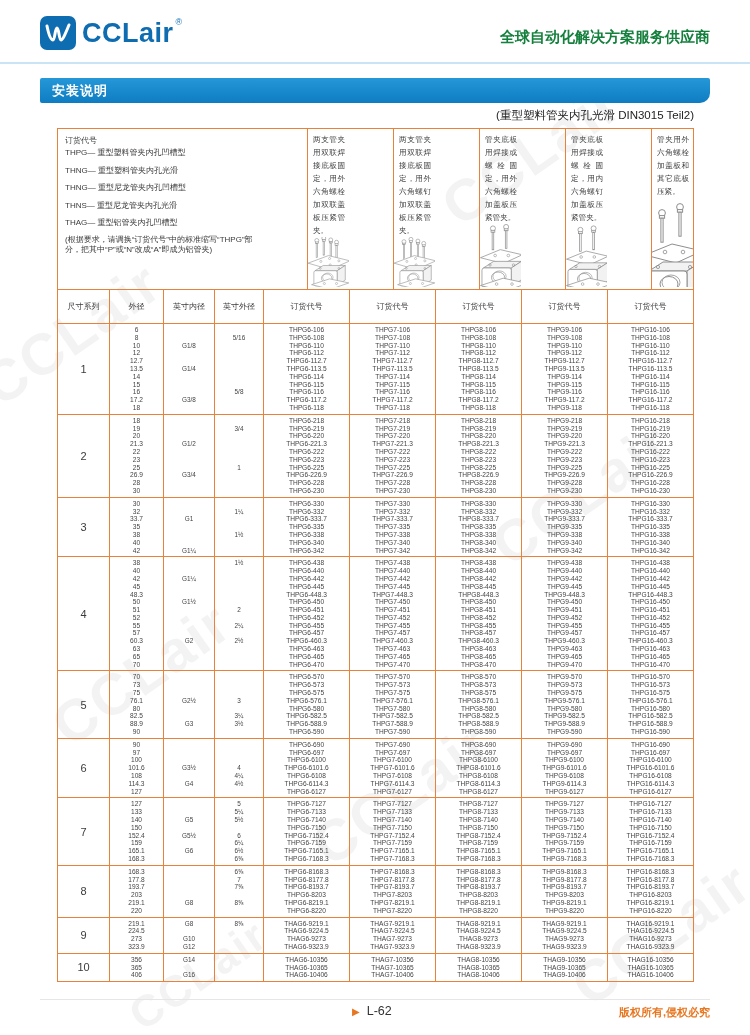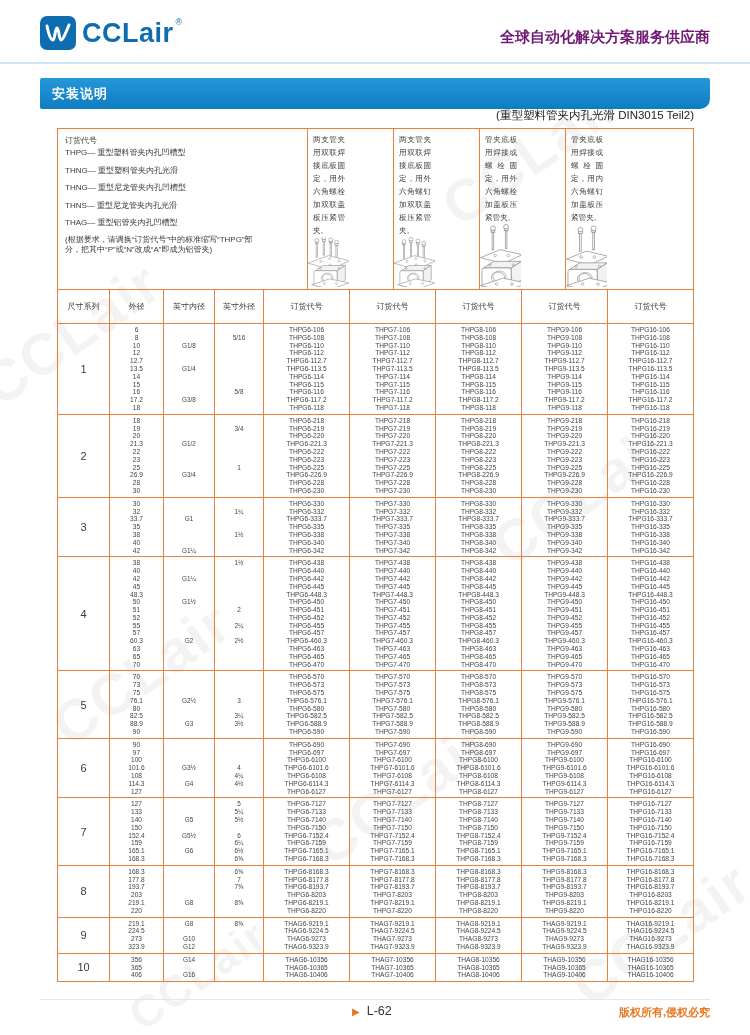--- a/index.html
+++ b/index.html
@@ -16,25 +16,25 @@
   .wm1{ left:-30px; top:300px;} .wm2{ left:40px; top:640px;} .wm3{ left:300px; top:760px;}
   .wm4{ left:430px; top:120px;} .wm5{ left:480px; top:460px;} .wm6{ left:560px; top:900px;}
   .wm7{ left:120px; top:950px; font-size:44px;}
 
   
   .hdr { position:absolute; left:0; top:0; width:750px; height:62px; }
   .logo { position:absolute; left:40px; top:16px; display:flex; align-items:flex-start; }
   .logo-icon { width:36px; height:34px; margin-right:6px; }
   .logo-text { font-size:27px; font-weight:bold; color:#0E6CB0; letter-spacing:0.5px; line-height:34px; }
   .logo-reg { font-size:9px; color:#0E6CB0; margin-left:2px; line-height:12px; }
-  .tagline { position:absolute; right:40px; top:28px; font-size:15px; font-weight:bold; color:#701a75; }
+  .tagline { position:absolute; right:40px; top:28px; font-size:15px; font-weight:bold; color:#15803d; }
   .hdr-line { position:absolute; left:0; top:62px; width:750px; height:2px; background:#C9E4F5; }
 
   
-  .section-bar { position:absolute; left:40px; top:78px; width:670px; height:31px;
+  .section-bar { position:absolute; left:40px; top:78px; width:670px; height:25px;
     background:linear-gradient(#2598D8,#0E7CC2); border-radius:2px 2px 10px 2px;
     display:flex; align-items:center; padding-left:12px; }
   .section-bar span { color:#fff; font-size:13px; font-weight:bold; letter-spacing:1px; }
 
   .standard-note { position:absolute; right:56px; top:108px; font-size:11.5px; color:#222; }
 
   
   .tbl { position:absolute; left:57px; top:128px; width:637px; border:1px solid #E8823B; background:transparent; }
   .grid9 { display:grid; grid-template-columns:51px 54px 51px 49px repeat(5,1fr); }
   .toprow { display:grid; grid-template-columns:205px repeat(5,1fr); height:160px; }
@@ -190,20 +190,29 @@
       <div class="variant-cell">
         <div class="variant-text">管夹底板用焊接或螺栓固定，用内六角螺钉加盖板压紧管夹。</div>
         <svg class="variant-art" width="80" height="86" viewBox="0 0 80 86">
           <use href="#sym-bolt" x="26" y="4"></use>
             <use href="#sym-bolt" x="44" y="2"></use>
           <use href="#sym-plate2" x="10" y="34"></use>
           <use href="#sym-body" x="8" y="48"></use>
           <use href="#sym-strip" x="10" y="72"></use>
         </svg>
       </div>
+      <div class="variant-cell">
+        <div class="variant-text">管夹用外六角螺栓加盖板和其它底板压紧。</div>
+        <svg class="variant-art" width="80" height="86" viewBox="0 0 80 86">
+          <use href="#sym-bolt" x="24" y="8"></use>
+            <use href="#sym-bolt" x="42" y="2"></use>
+          <use href="#sym-plate2" x="10" y="40"></use>
+          <use href="#sym-body" x="8" y="56"></use>
+        </svg>
+      </div>
     </div>
 
     <div class="hdrrow grid9">
       <div class="hcell">尺寸系列</div>
       <div class="hcell">外径</div>
       <div class="hcell">英寸内径</div>
       <div class="hcell">英寸外径</div>
       <div class="hcell">订货代号</div>
       <div class="hcell">订货代号</div>
       <div class="hcell">订货代号</div>

